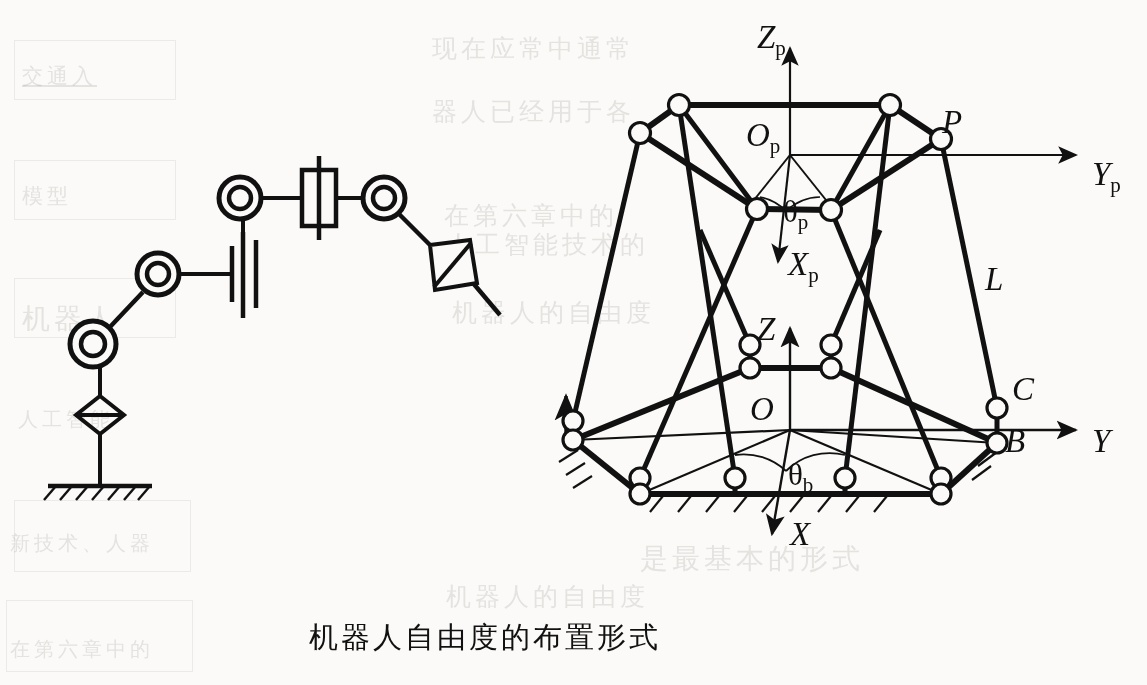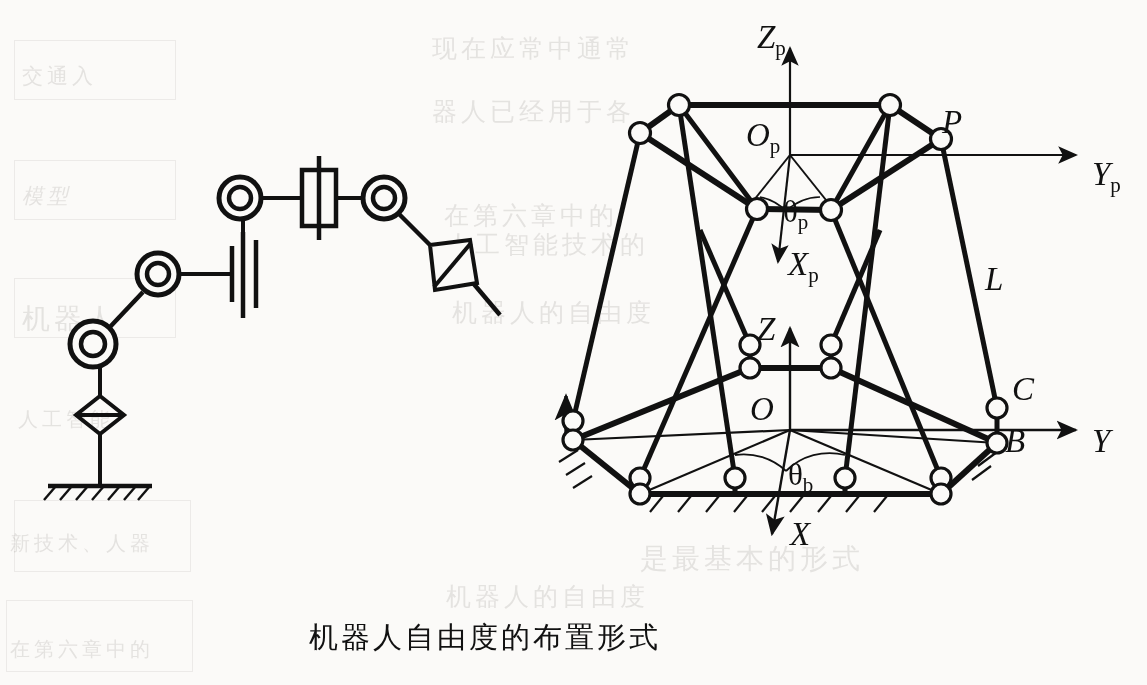--- a/index.html
+++ b/index.html
@@ -68,22 +68,22 @@
 
 <div id="page">
 
   <div class="bleed-box" style="left:14px; top:40px; width:160px; height:58px;"></div>
   <div class="bleed-box" style="left:14px; top:160px; width:160px; height:58px;"></div>
   <div class="bleed-box" style="left:14px; top:278px; width:160px; height:58px;"></div>
   <div class="bleed-box" style="left:14px; top:500px; width:175px; height:70px;"></div>
   <div class="bleed-box" style="left:6px; top:600px; width:185px; height:70px;"></div>
 
   <div id="bleed-layer">
-      <div class="bleed" style="left: 22px; top: 62px; font-size: 21px; letter-spacing: 4px;">交通入</div>
-      <div class="bleed" style="left: 22px; top: 182px; font-size: 21px; letter-spacing: 4px; font-style: italic;">模型</div>
+      <div class="bleed" style="left: 22px; top: 62px; font-size: 21px; letter-spacing: 4px; text-decoration: underline;">交通入</div>
+      <div class="bleed" style="left: 22px; top: 182px; font-size: 21px; letter-spacing: 4px;">模型</div>
       <div class="bleed" style="left: 22px; top: 300px; font-size: 28px; letter-spacing: 4px;">机器人</div>
       <div class="bleed" style="left: 18px; top: 406px; font-size: 20px; letter-spacing: 4px;">人工智能</div>
       <div class="bleed" style="left: 10px; top: 530px; font-size: 20px; letter-spacing: 4px; text-align: center;">新技术、人器</div>
       <div class="bleed" style="left: 10px; top: 636px; font-size: 20px; letter-spacing: 4px;">在第六章中的</div>
       <div class="bleed" style="left: 432px; top: 32px; font-size: 25px; letter-spacing: 4px;">现在应常中通常</div>
       <div class="bleed" style="left: 432px; top: 95px; font-size: 25px; letter-spacing: 4px;">器人已经用于各</div>
       <div class="bleed" style="left: 444px; top: 160px; font-size: 25px; letter-spacing: 4px; margin-top: 39px;">在第六章中的</div>
       <div class="bleed" style="left: 446px; top: 228px; font-size: 25px; letter-spacing: 4px;">人工智能技术的</div>
       <div class="bleed" style="left: 452px; top: 296px; font-size: 25px; letter-spacing: 4px;">机器人的自由度</div>
       <div class="bleed" style="left: 640px; top: 540px; font-size: 28px; letter-spacing: 4px;">是最基本的形式</div>

